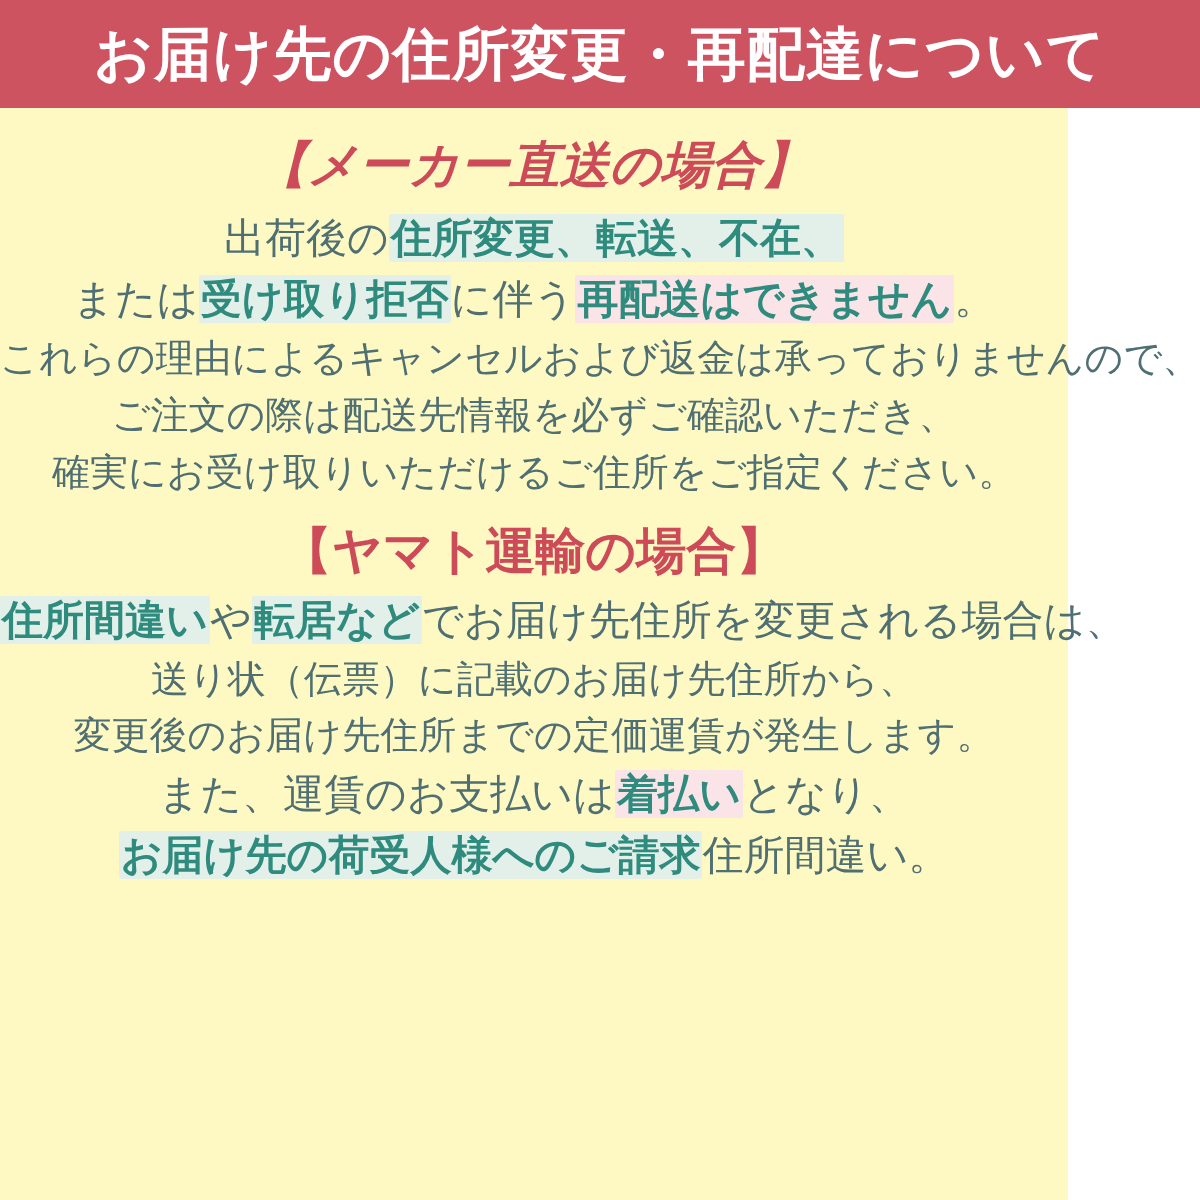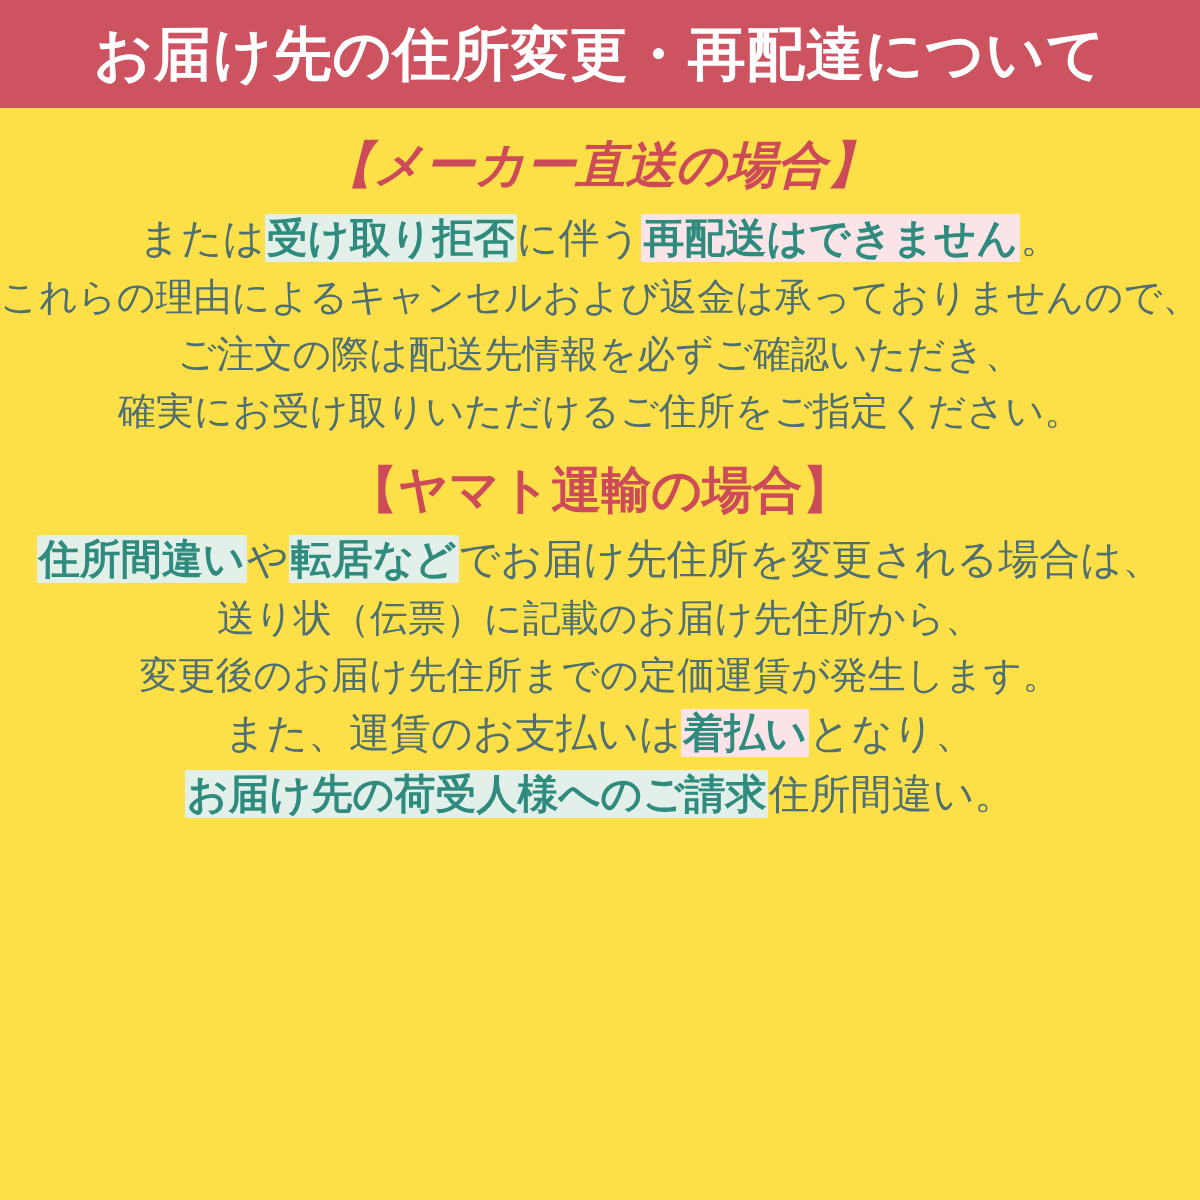--- a/index.html
+++ b/index.html
@@ -8,23 +8,23 @@
   }
   body {
     width: 1200px;
     height: 1200px;
     background: #ffffff;
     font-family: "Liberation Sans", sans-serif;
     overflow: hidden;
   }
   .page {
     position: relative;
-    width: 1200px;
+    width: 1068px;
     height: 1200px;
-    background: #fde047;
+    background: #fef9c3;
     box-sizing: border-box;
   }
   .header-bar {
     width: 1200px;
     height: 108px;
     background: #cd5360;
     display: flex;
     align-items: center;
     justify-content: center;
     box-sizing: border-box;
@@ -95,20 +95,23 @@
   <div class="header-bar">
     <div class="header-title">お届け先の住所変更・再配達について</div>
   </div>
 
   <div class="content">
 
     <div class="section-heading sec1-heading">【メーカー直送の場合】</div>
 
     <div class="sec1-body">
       <div class="line">
+        <span>出荷後の</span><span class="hl-green">住所変更、転送、不在、</span>
+      </div>
+      <div class="line">
         <span>または</span><span class="hl-green">受け取り拒否</span><span>に伴う</span><span class="hl-pink">再配送はできません</span><span>。</span>
       </div>
       <div class="line small">これらの理由によるキャンセルおよび返金は承っておりませんので、</div>
       <div class="line small">ご注文の際は配送先情報を必ずご確認いただき、</div>
       <div class="line small">確実にお受け取りいただけるご住所をご指定ください。</div>
     </div>
 
     <div class="section-heading sec2-heading">【ヤマト運輸の場合】</div>
 
     <div class="sec2-body">

